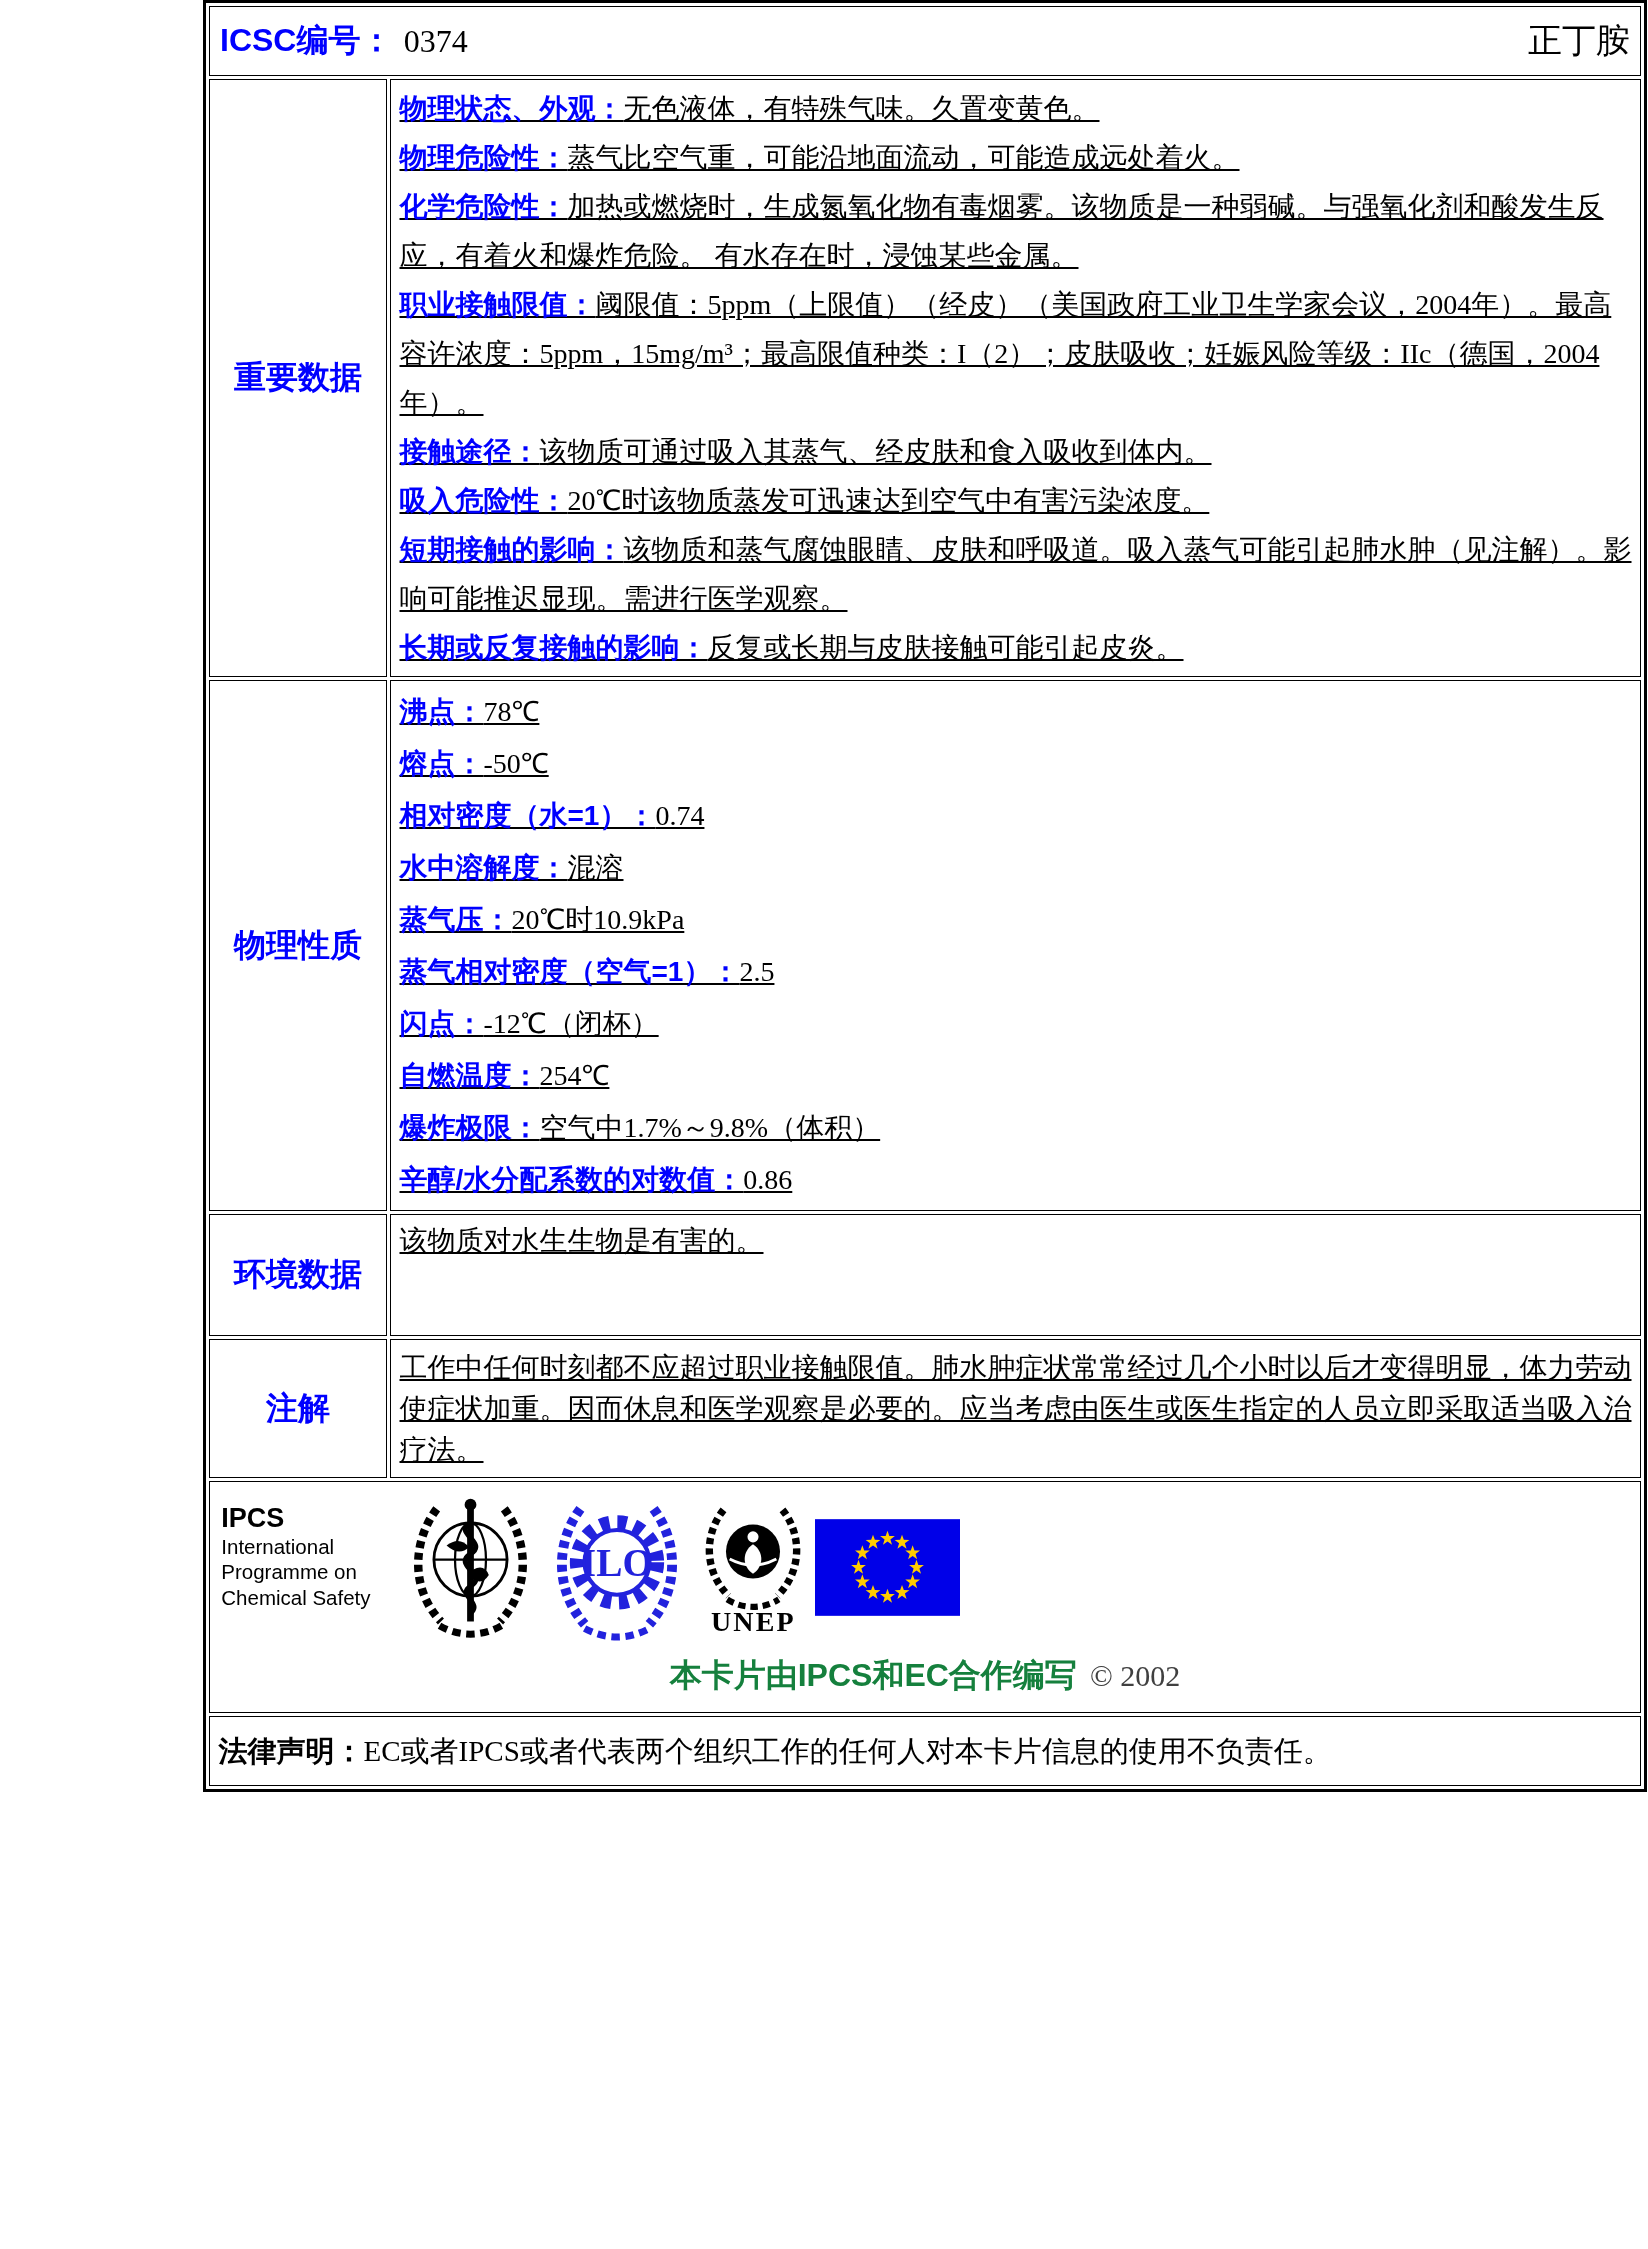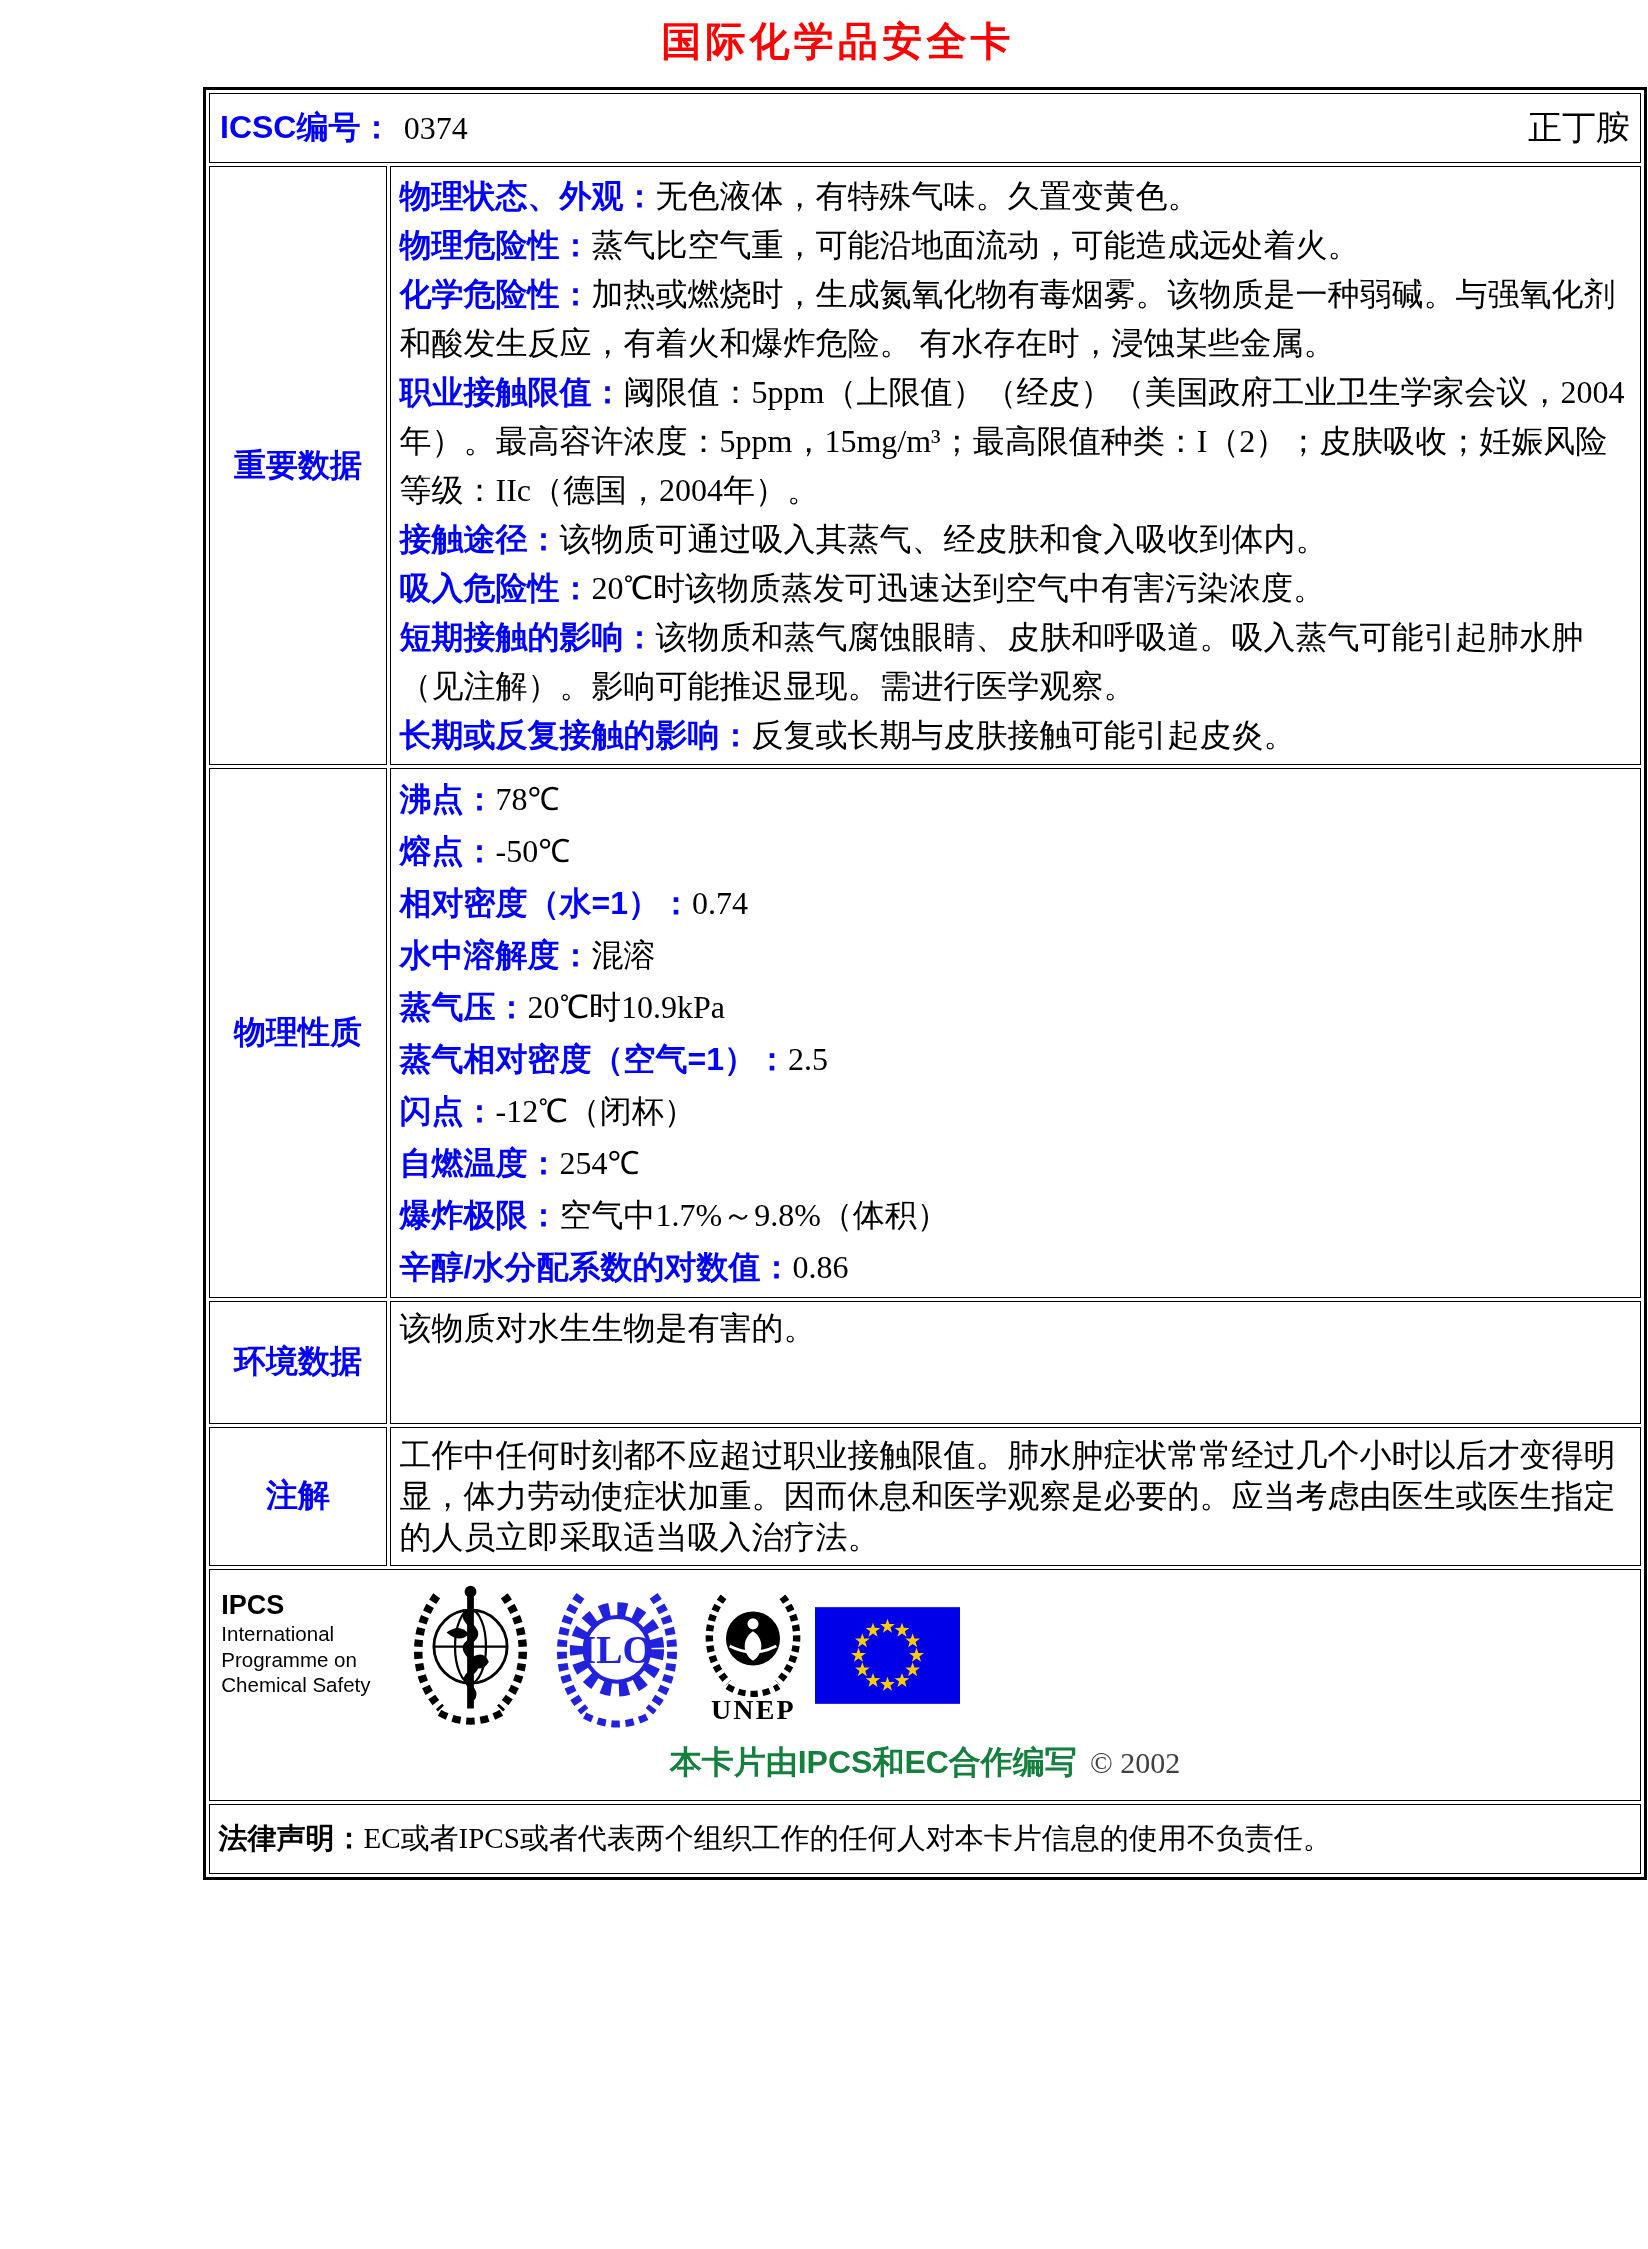--- a/index.html
+++ b/index.html
@@ -7,22 +7,22 @@
         font-family:"Liberation Sans",sans-serif;color:#000;}
   .title{width:1270px;margin:14px 0 18.4px 203px;text-align:center;
          font-family:"Liberation Serif",serif;font-weight:bold;
          font-size:40px;letter-spacing:4.2px;color:#ff0000;}
   table.card{border-collapse:separate;border-spacing:3.5px;border:3.5px solid #000;
              margin-left:203px;width:1444px;table-layout:fixed;background:#fff;}
   td{border:1.4px solid #000;vertical-align:top;background:#fff;padding:0;}
   col.c1{width:178px;}
   .label-cell{text-align:center;vertical-align:middle;color:#0000ff;font-weight:bold;
               font-size:32px;font-family:"Liberation Sans",sans-serif;}
-  .content-cell{font-family:"Liberation Serif",serif;font-size:32px;line-height:49px;
-                padding:4.2px 8.5px;color:#000;}
+  .content-cell{font-family:"Liberation Serif",serif;font-size:28px;line-height:49px;
+                padding:4.2px 8.5px;color:#000;text-decoration:underline;}
   .blue-lab{color:#0000ff;font-weight:bold;font-family:"Liberation Sans",sans-serif;}
   .serif{font-family:"Liberation Serif",serif;}
   .hdr{display:flex;justify-content:space-between;align-items:center;height:68px;
        padding:0 10px;}
   .hdr-left{display:flex;align-items:center;gap:11.3px;font-size:32px;}
   .hdr-num{font-size:32px;}
   .hdr-name{font-size:34px;}
   .phys{line-height:52px;}
   .env-c{line-height:44px;}
   .env-spacer{min-height:112px;}
@@ -44,21 +44,20 @@
             margin-left:10px;}
   .legal-cell{height:68px;vertical-align:middle;}
   .legal-inner{padding:0 8.5px;font-size:29px;line-height:37px;}
   .legal-label{font-weight:bold;font-family:"Liberation Sans",sans-serif;}
 </style>
 </head>
 <body>
 
 <div class="page">
 
-  <div class="title">国际化学品安全卡</div>
 
   <table class="card">
     <colgroup>
         <col class="c1">
         <col>
       </colgroup>
 
     <tbody>
         <tr>
       <td colspan="2">

